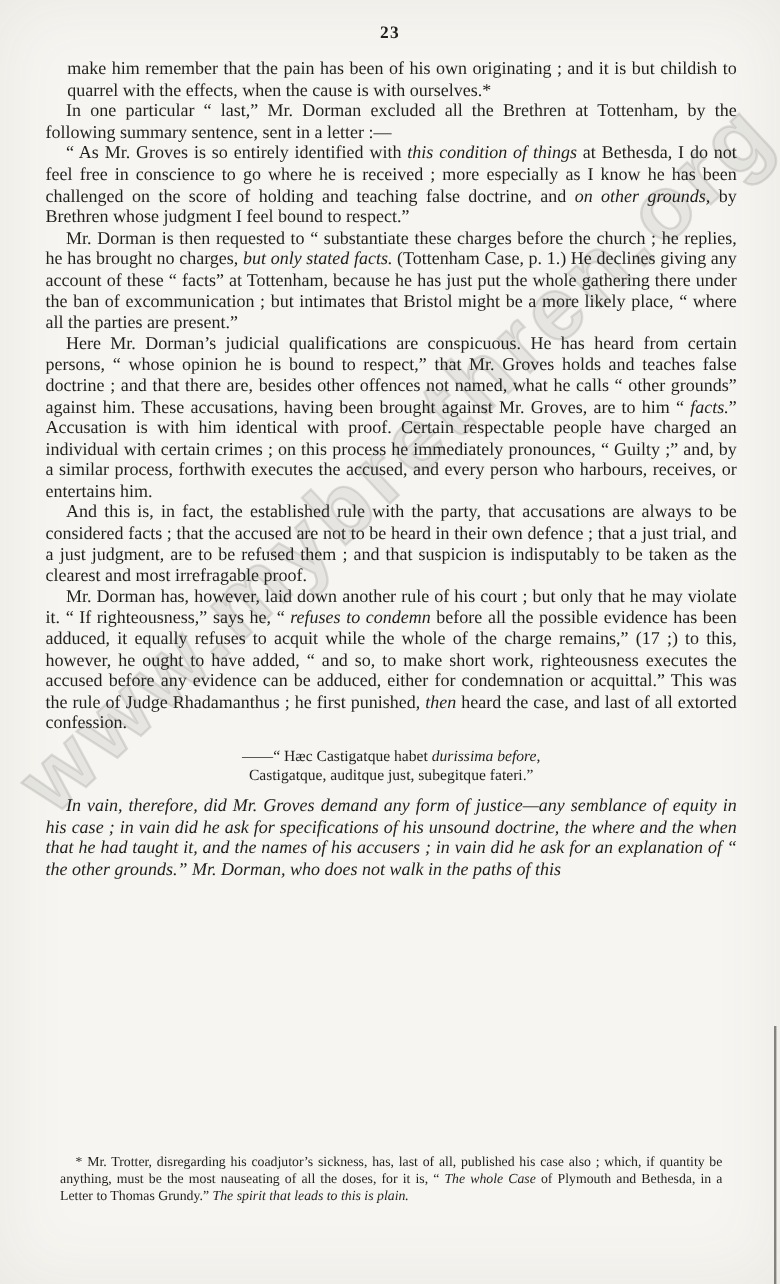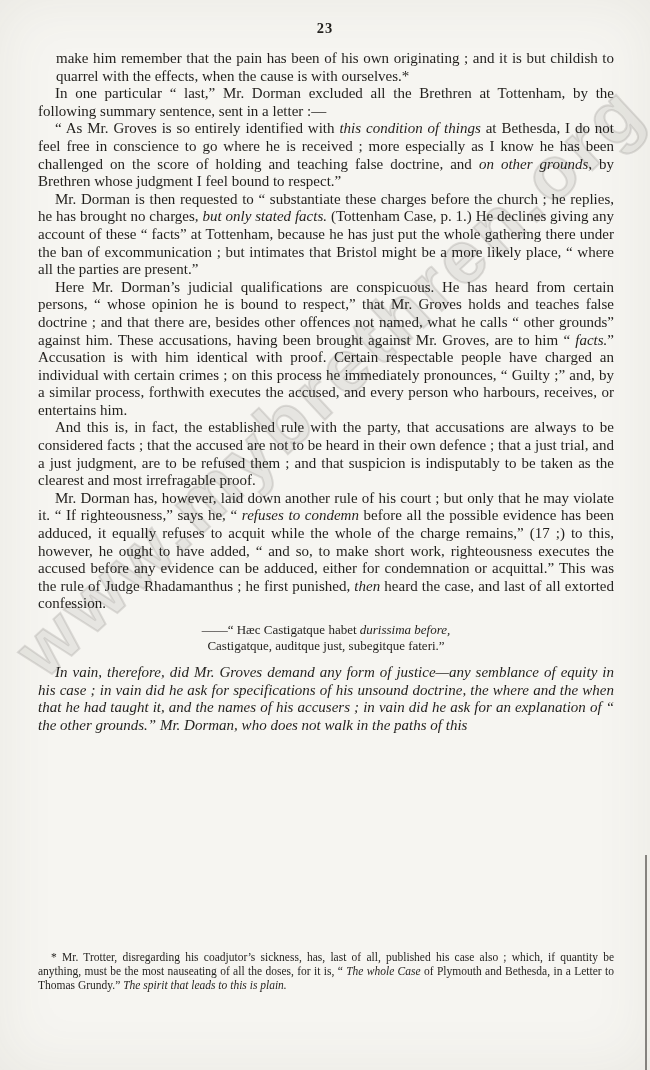--- a/index.html
+++ b/index.html
@@ -34,21 +34,21 @@
     text-align:center;
     font-size:13px;line-height:15.5px;
   }
   .latin-quote p{margin:0;text-indent:0;}
   .gap-top{margin-top:11px !important;font-style:italic;}
   .footnote{
     position:absolute;top:950px;left:38px;width:576px;
     font-size:11.5px;line-height:14px;
     text-align:justify;
   }
-  .footnote p{margin:0;text-indent:13px;font-family:Liberation Serif, serif;}
+  .footnote p{margin:12px;text-indent:13px;font-family:Liberation Serif, serif;}
   .watermark{
     position:absolute;
     left:330px;top:380px;
     transform:translate(-50%,-50%) rotate(-43deg);
     transform-origin:center;
     font-size:74px;font-weight:bold;
     font-family:"Liberation Sans","DejaVu Sans",sans-serif;
     white-space:nowrap;
     letter-spacing:5px;
     color:rgba(150,148,142,0.16);

